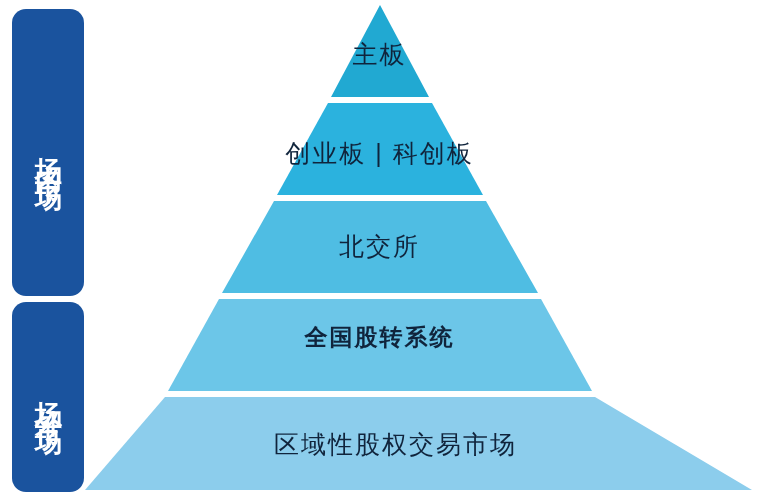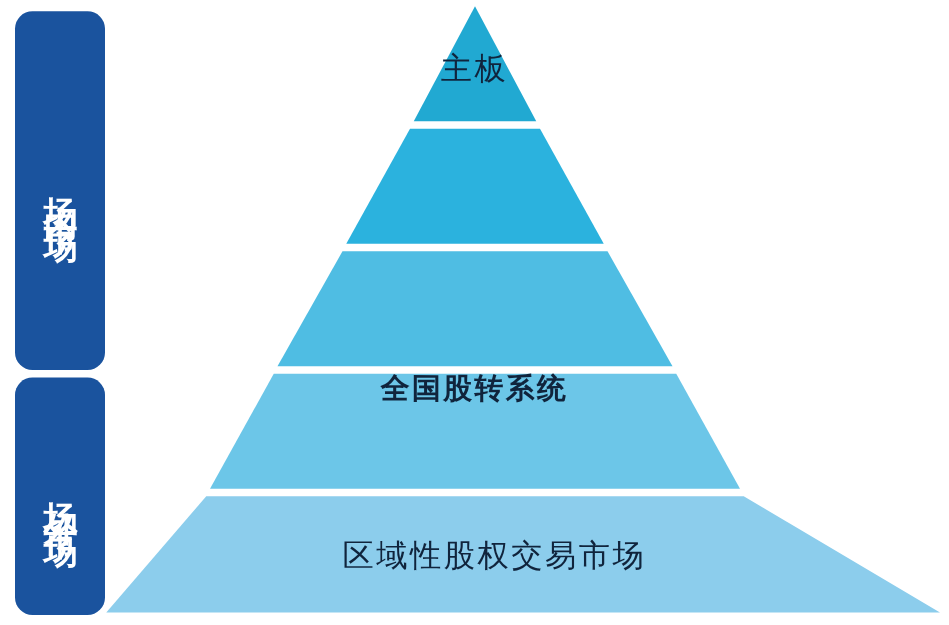--- a/index.html
+++ b/index.html
@@ -87,21 +87,21 @@
     font-size: 17px;
     font-weight: 700;
     letter-spacing: 0px;
     white-space: nowrap;
     margin-top: 4px;
   }
 
   #text-tier-1 { top: 38px; }
   #text-tier-2 { top: 137px; }
   #text-tier-3 { top: 230px; }
-  #text-tier-4 { top: 295px; }
+  #text-tier-4 { top: 322px; }
   #text-tier-5 { top: 428px; padding-left: 16px; }
 </style>
 </head>
 <body>
 
 <div id="stage">
 
   <div id="pyramid">
 
     <div class="tier">
@@ -131,21 +131,27 @@
     <div class="tier">
       <svg width="759" height="500" viewBox="0 0 759 500" xmlns="http://www.w3.org/2000/svg">
         <polygon points="165,397 595,397 752,490 85,490" fill="#8CCDEC"></polygon>
       </svg>
     </div>
 
     <div class="tier-text" id="text-tier-1">
       <div class="t-main">主板</div>
     </div>
 
+    <div class="tier-text" id="text-tier-2">
+      <div class="t-main">创业板 | 科创板</div>
+    </div>
 
+    <div class="tier-text" id="text-tier-3">
+      <div class="t-main">北交所</div>
+    </div>
 
     <div class="tier-text" id="text-tier-4">
       <div class="t-main-bold">全国股转系统</div>
     </div>
 
     <div class="tier-text" id="text-tier-5">
       <div class="t-main">区域性股权交易市场</div>
     </div>
 
   </div>

